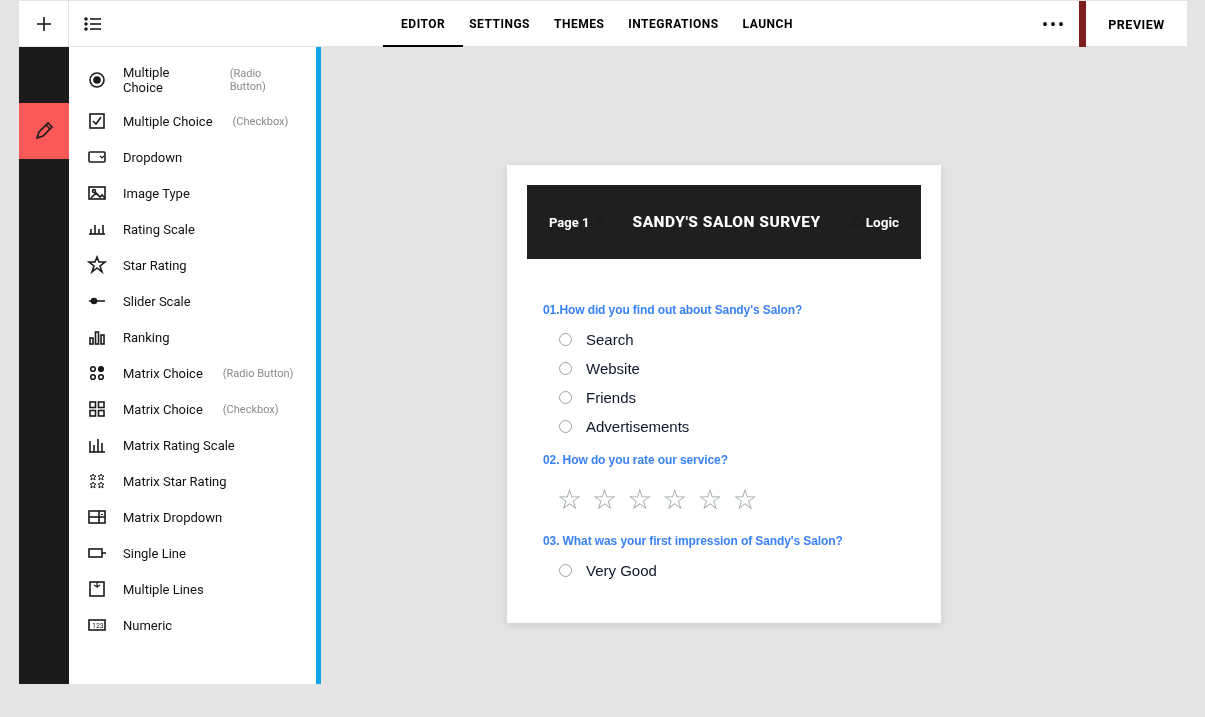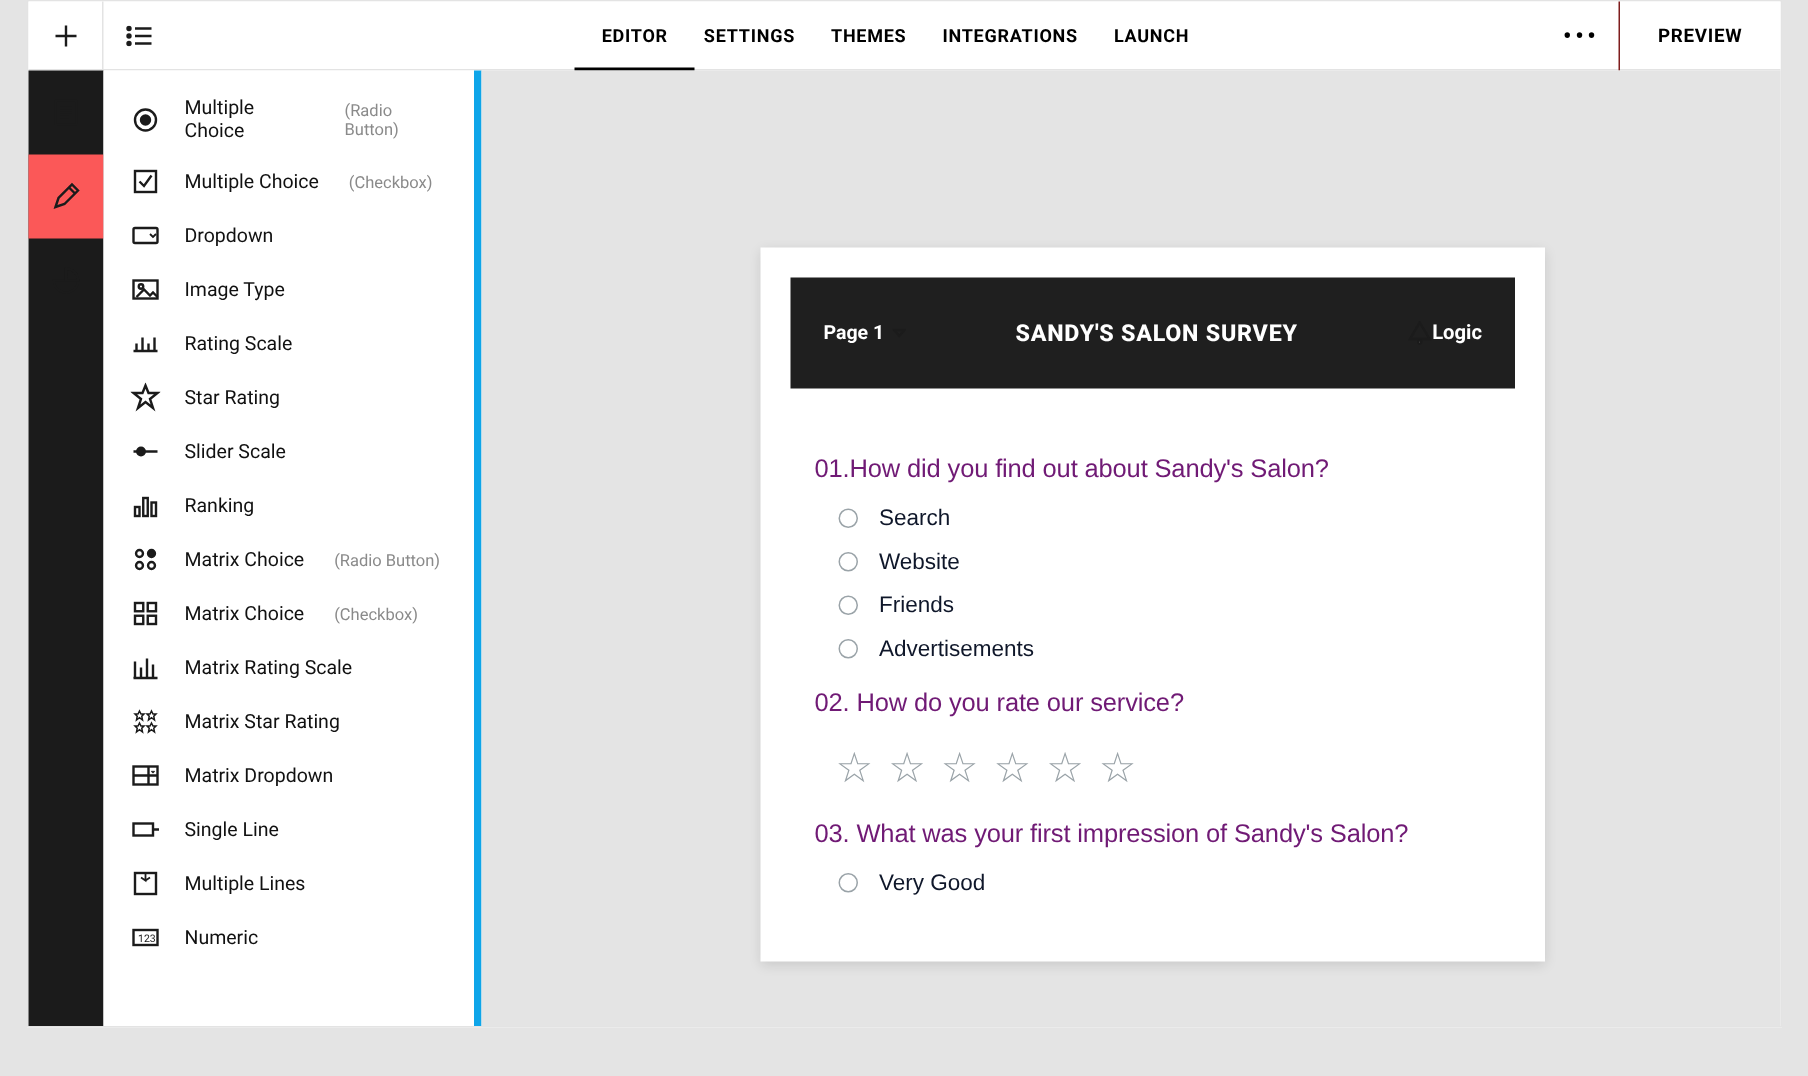--- a/index.html
+++ b/index.html
@@ -10,40 +10,40 @@
     background:#fff; border:1px solid #e3e3e3;
   }
   
   .topbar { position:absolute; left:0; top:0; right:0; height:46px; background:#fff; border-bottom:1px solid #e3e3e3; }
   .add-btn { position:absolute; left:0; top:0; width:50px; height:46px; display:flex; align-items:center; justify-content:center; border-right:1px solid #e3e3e3; cursor:pointer; }
   .list-btn { position:absolute; left:50px; top:0; width:48px; height:46px; display:flex; align-items:center; justify-content:center; cursor:pointer; }
   .tabs { position:absolute; left:0; right:12px; top:0; height:46px; display:flex; align-items:flex-end; justify-content:center; gap:24px; }
   .tab { font-size:12px; font-weight:700; letter-spacing:0.5px; color:#000; cursor:pointer; padding:16px 0; position:relative; }
   .tab.active::after { content:""; position:absolute; left:-18px; right:-18px; bottom:0; height:2px; background:#000; }
   .more-btn { position:absolute; right:108px; top:0; width:50px; height:46px; display:flex; align-items:center; justify-content:center; cursor:pointer; font-size:18px; letter-spacing:2px; }
-  .preview-btn { position:absolute; right:0; top:0; width:108px; height:46px; border-left:1px solid #7f1d1d; display:flex; align-items:center; justify-content:center; font-size:12.5px; font-weight:700; letter-spacing:0.5px; cursor:pointer; }
+  .preview-btn { position:absolute; right:0; top:0; width:108px; height:46px; border-left:7px solid #7f1d1d; display:flex; align-items:center; justify-content:center; font-size:12.5px; font-weight:700; letter-spacing:0.5px; cursor:pointer; }
   
   .rail { position:absolute; left:0; top:46px; width:50px; bottom:0; background:#1b1b1b; }
   .rail-item { width:50px; height:56px; display:flex; align-items:center; justify-content:center; cursor:pointer; }
   .rail-item.active { background:#fb5858; }
   
   .qpanel { position:absolute; left:50px; top:46px; width:252px; bottom:0; background:#fff; border-right:5px solid #0ea5e9; overflow:hidden; padding-top:10px; }
   .qitem { display:flex; align-items:center; gap:16px; padding:8px 18px; cursor:pointer; font-size:13px; color:#111; }
   .qitem .icon { width:20px; height:20px; display:flex; align-items:center; justify-content:center; flex:0 0 20px; }
   .qitem .sub { color:#8a8a8a; font-size:11px; margin-left:4px; }
   
   .canvas { position:absolute; left:302px; right:0; top:46px; bottom:0; background:#e4e4e4; }
-  .survey { position:absolute; left:186px; top:118px; width:523px; background:#fff; box-shadow:0 2px 8px rgba(0,0,0,0.12); }
+  .survey { position:absolute; left:186px; top:118px; width:434px; background:#fff; box-shadow:0 2px 8px rgba(0,0,0,0.12); }
   .shead { background:#1f1f1f; color:#fff; height:74px; display:flex; align-items:center; justify-content:space-between; padding:0 22px; margin:20px; }
   .page-sel { font-size:13px; font-weight:700; display:flex; align-items:center; gap:6px; cursor:pointer; }
   .stitle { font-size:15.5px; font-weight:800; letter-spacing:0.5px; }
   .logic { display:flex; align-items:center; font-size:13.5px; font-weight:700; cursor:pointer; }
   .sbody { padding:6px 36px 30px 36px; font-family: "Helvetica Neue", Arial, sans-serif; }
   .q { margin:18px 0 14px 0; }
-  .qtitle { font-size:17px; font-weight:400; color:#701a75; letter-spacing:-0.1px; }
+  .qtitle { font-size:12px; font-weight:700; color:#3b82f6; letter-spacing:-0.1px; }
   .opts { margin-top:14px; }
   .opt { display:flex; align-items:center; gap:14px; margin:12px 0 12px 16px; }
   .radio { width:13px; height:13px; border:1.5px solid #9aa3a8; border-radius:50%; flex:0 0 13px; }
   .opt-label { font-size:15px; color:#0f172a; }
   .stars-row { display:flex; gap:10px; margin:16px 0 8px 14px; }
   .star-shape { font-size:28px; color:#9aa3a8; }
   
   svg { stroke:#1b1b1b; stroke-width:1.6; fill:none; }
 </style>
 </head>

